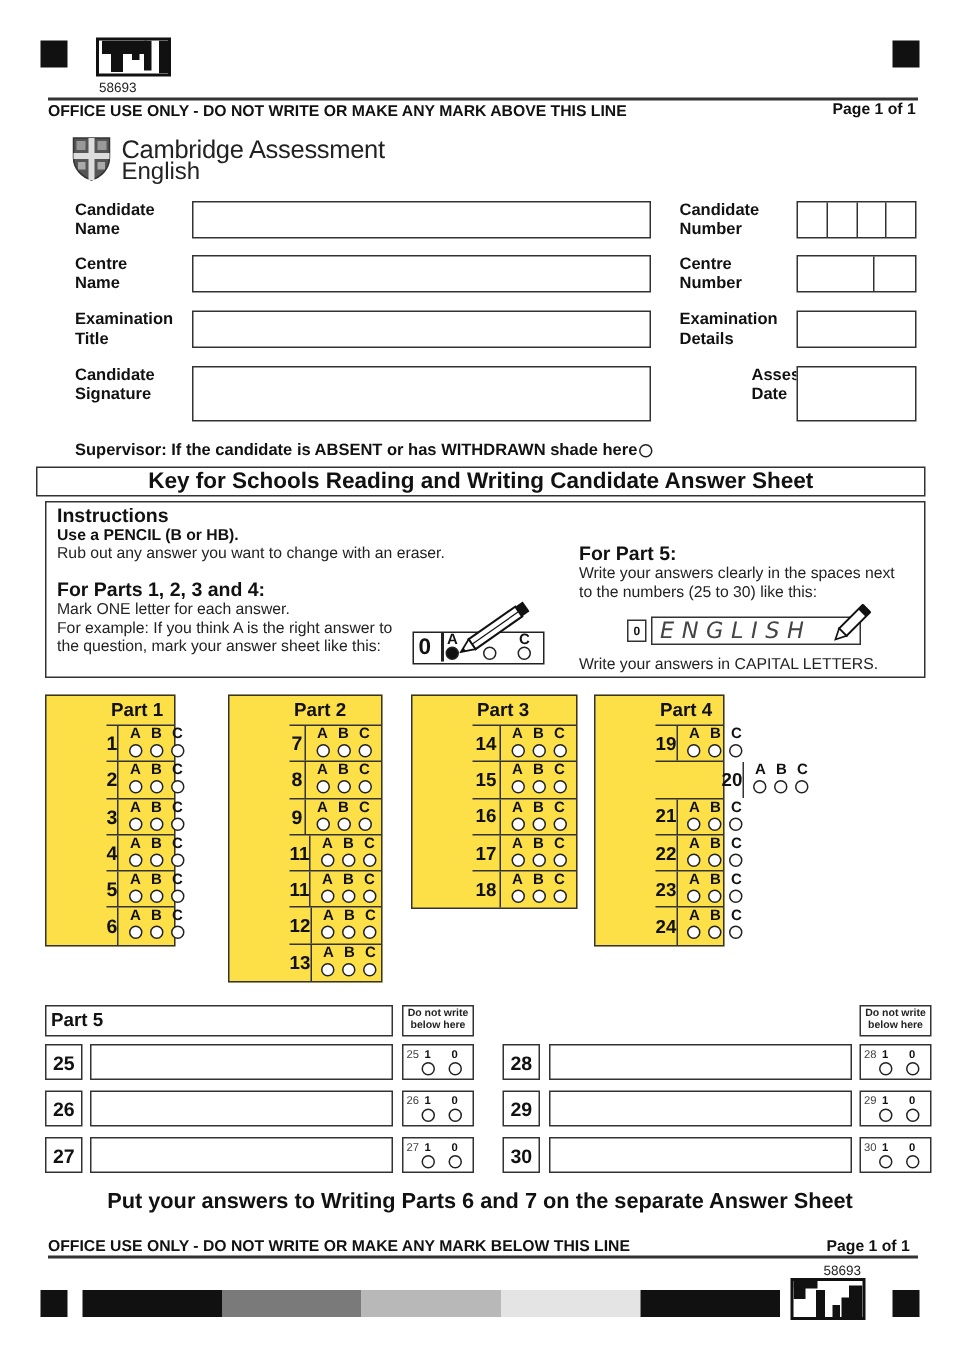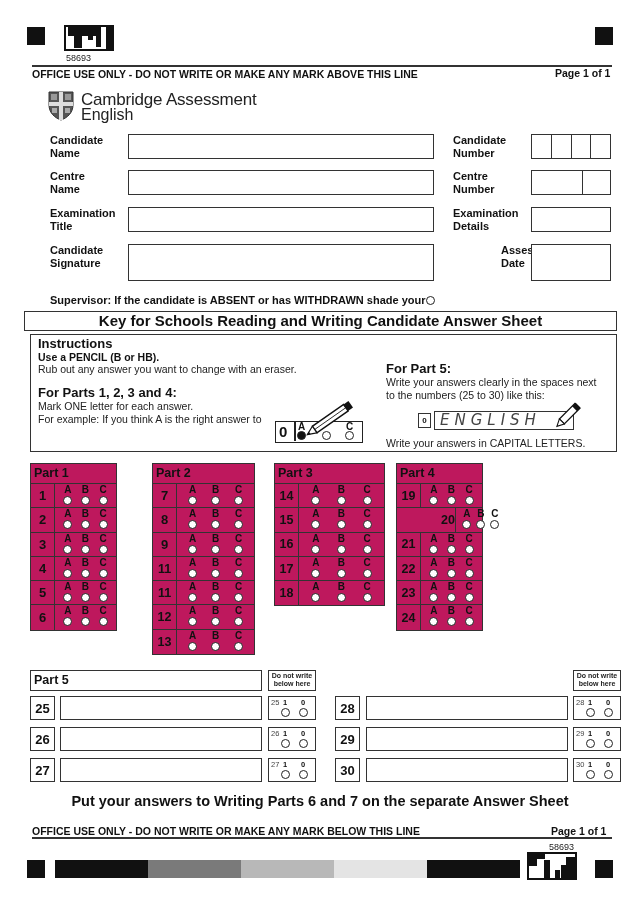--- a/index.html
+++ b/index.html
@@ -35,21 +35,21 @@
 
   .title-box { border: 1.5px solid #333; font-size: 15px; font-weight: bold; text-align: center; line-height: 18px; }
 
   .instr { border: 1.5px solid #333; }
   .instr .h1 { font-size: 13px; font-weight: bold; }
   .instr .h2 { font-size: 13px; font-weight: bold; }
   .instr .bt { font-size: 10.5px; font-weight: bold; }
   .instr .t { font-size: 10.5px; line-height: 12.5px; color: #222; }
 
   
-  .part { border: 1.5px solid #333; background: #be185d; }
+  .part { border: 1.5px solid #333; background: #fde047; padding-left: 40px; }
   .part-head { height: 20px; border-bottom: 1.5px solid #333; font-size: 12.5px; font-weight: bold; padding-left: 3px; line-height: 19px; }
   .qrow { display: flex; height: 24.3px; border-bottom: 1.5px solid #333; }
   .qrow:last-child { border-bottom: none; }
   .qnum { width: 24px; border-right: 1.5px solid #333; font-size: 13px; font-weight: bold; display: flex; align-items: center; justify-content: center; }
   .opts { flex: 1; display: flex; justify-content: space-around; padding: 1px 4px 0 4px; }
   .opt { display: flex; flex-direction: column; align-items: center; width: 14px; }
   .opt-letter { font-size: 10px; font-weight: bold; line-height: 10px; }
   .opt .bubble { margin-top: 1px; }
 
   
@@ -127,33 +127,34 @@
 Details</div>
 <div class="abs fbox" style="left:531px;top:207px;width:80px;height:25px;"></div>
 
 <div class="abs flabel" style="left:50px;top:244px;white-space:pre;">Candidate
 Signature</div>
 <div class="abs fbox" style="left:128px;top:244px;width:306px;height:37px;"></div>
 <div class="abs flabel" style="left:453px;top:244px;white-space:pre;margin-left:48px;">Assessment
 Date</div>
 <div class="abs fbox" style="left:531px;top:244px;width:80px;height:37px;"></div>
 
-<div class="abs flabel" style="left:50px;top:294px;">Supervisor: If the candidate is ABSENT or has WITHDRAWN shade your</div>
+<div class="abs flabel" style="left:50px;top:294px;">Supervisor: If the candidate is ABSENT or has WITHDRAWN shade here</div>
 <span class="abs bubble" style="left:426px;top:296px;"></span>
 
 <div class="abs title-box" style="left:24px;top:311px;width:593px;height:20px;">Key for Schools Reading and Writing Candidate Answer Sheet</div>
 
 <div class="abs instr" style="left:30px;top:334px;width:587px;height:118px;">
   <div class="abs h1" style="left:7px;top:1px;">Instructions</div>
   <div class="abs bt" style="left:7px;top:16px;">Use a PENCIL (B or HB).</div>
   <div class="abs t" style="left:7px;top:28px;">Rub out any answer you want to change with an eraser.</div>
 
   <div class="abs h2" style="left:7px;top:50px;">For Parts 1, 2, 3 and 4:</div>
   <div class="abs t" style="left:7px;top:65px;">Mark ONE letter for each answer.</div>
   <div class="abs t" style="left:7px;top:78px;">For example: If you think A is the right answer to</div>
+  <div class="abs t" style="left:7px;top:90px;">the question, mark your answer sheet like this:</div>
 
   <div class="abs" style="left:244px;top:86px;width:88px;height:22px;border:1.5px solid #222;">
     <div class="abs bold" style="left:3px;top:1px;font-size:15px;">0</div>
     <div class="abs" style="left:18px;top:0;width:1.5px;height:19px;background:#222;"></div>
     <div class="abs bold" style="left:22px;top:-1px;font-size:10px;">A</div>
     <span class="abs bubble" style="left:21px;top:9px;background:#111;"></span>
     <span class="abs bubble" style="left:46px;top:9px;"></span>
     <div class="abs bold" style="left:70px;top:-1px;font-size:10px;">C</div>
     <span class="abs bubble" style="left:69px;top:9px;"></span>
     <svg class="abs" style="left:24px;top:-22px;" width="60" height="40" viewBox="0 0 60 40">

